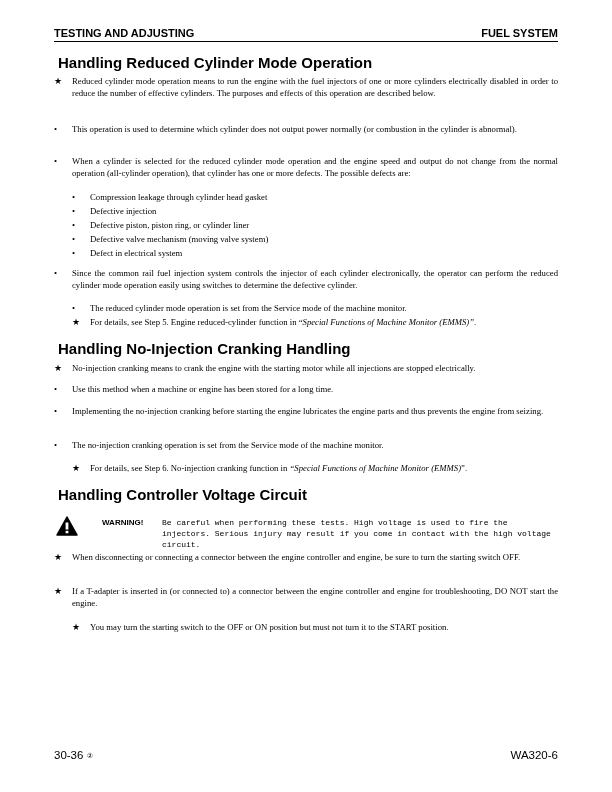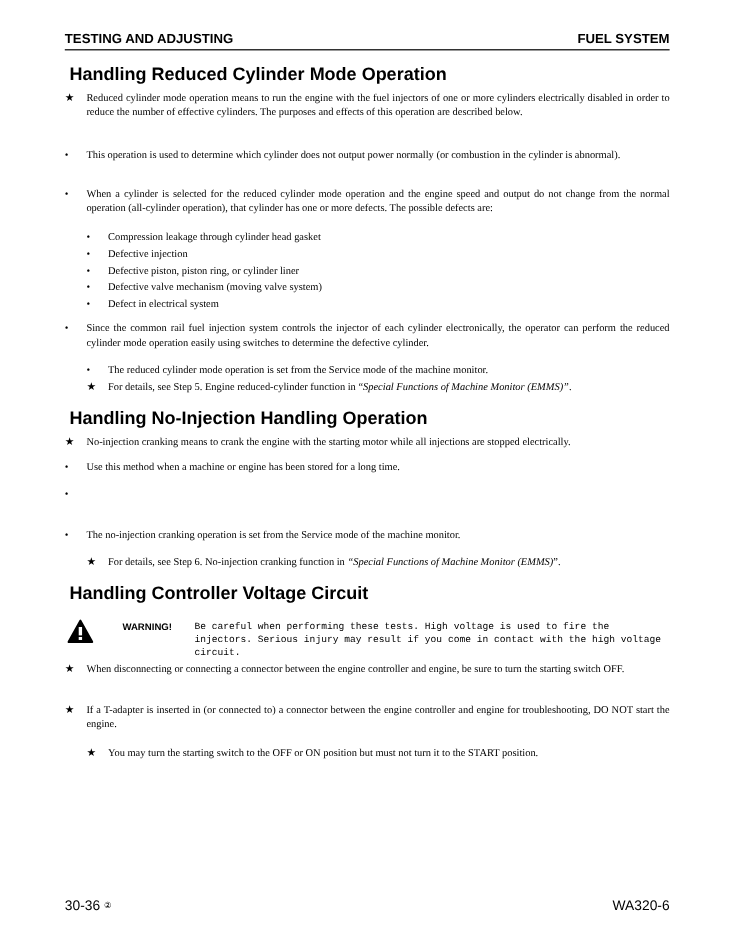--- a/index.html
+++ b/index.html
@@ -70,32 +70,33 @@
 </div>
 <div class="item lvl2" style="top:302px;">
   <span class="mark">•</span>
   <span>The reduced cylinder mode operation is set from the Service mode of the machine monitor.</span>
 </div>
 <div class="item lvl2" style="top:316px;">
   <span class="mark star">★</span>
   <span>For details, see Step 5. Engine reduced-cylinder function in “</span><span class="it">Special Functions of Machine Monitor (EMMS)”</span><span>.</span>
 </div>
 
-<h2 class="sec" style="top:336px;">Handling No-Injection Handling Operation</h2>
+<h2 class="sec" style="top:336px;">Handling No-Injection Cranking Handling</h2>
 
 <div class="item lvl1" style="top:362px;">
   <span class="mark star">★</span>
   <span>No-injection cranking means to crank the engine with the starting motor while all injections are stopped electrically.</span>
 </div>
 <div class="item lvl1" style="top:383px;">
   <span class="mark">•</span>
   <span>Use this method when a machine or engine has been stored for a long time.</span>
 </div>
 <div class="item lvl1" style="top:405px;">
   <span class="mark">•</span>
+  <span>Implementing the no-injection cranking before starting the engine lubricates the engine parts and thus prevents the engine from seizing.</span>
 </div>
 <div class="item lvl1" style="top:439px;">
   <span class="mark">•</span>
   <span>The no-injection cranking operation is set from the Service mode of the machine monitor.</span>
 </div>
 <div class="item lvl2" style="top:462px;">
   <span class="mark star">★</span>
   <span>For details, see Step 6. No-injection cranking function in </span><span class="it">“Special Functions of Machine Monitor (EMMS)</span><span>”.</span>
 </div>
 

